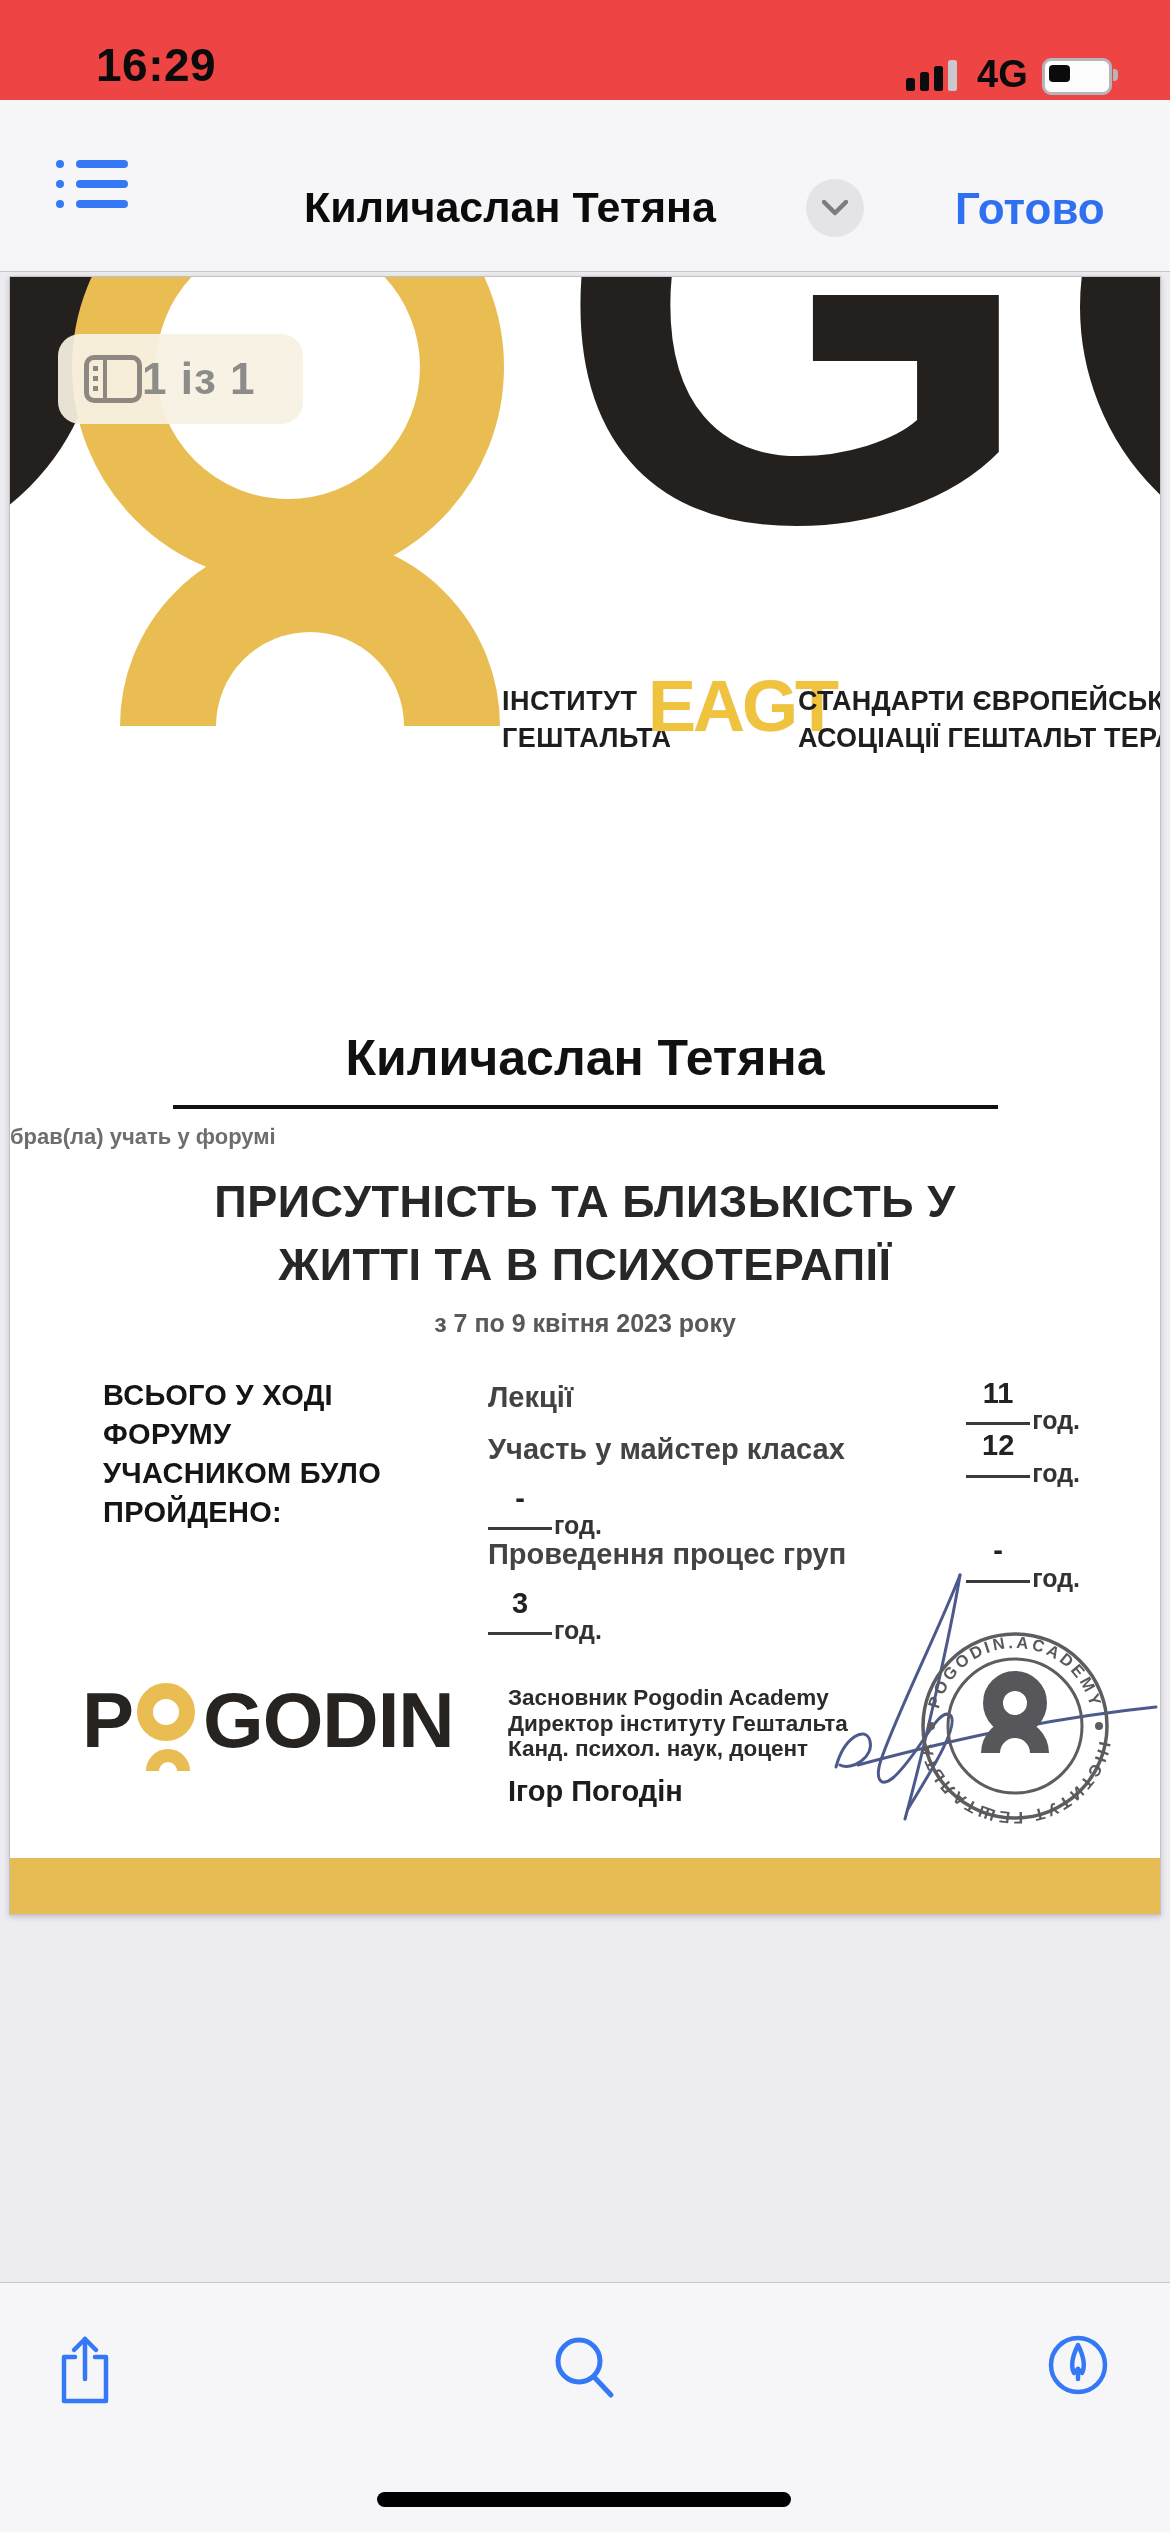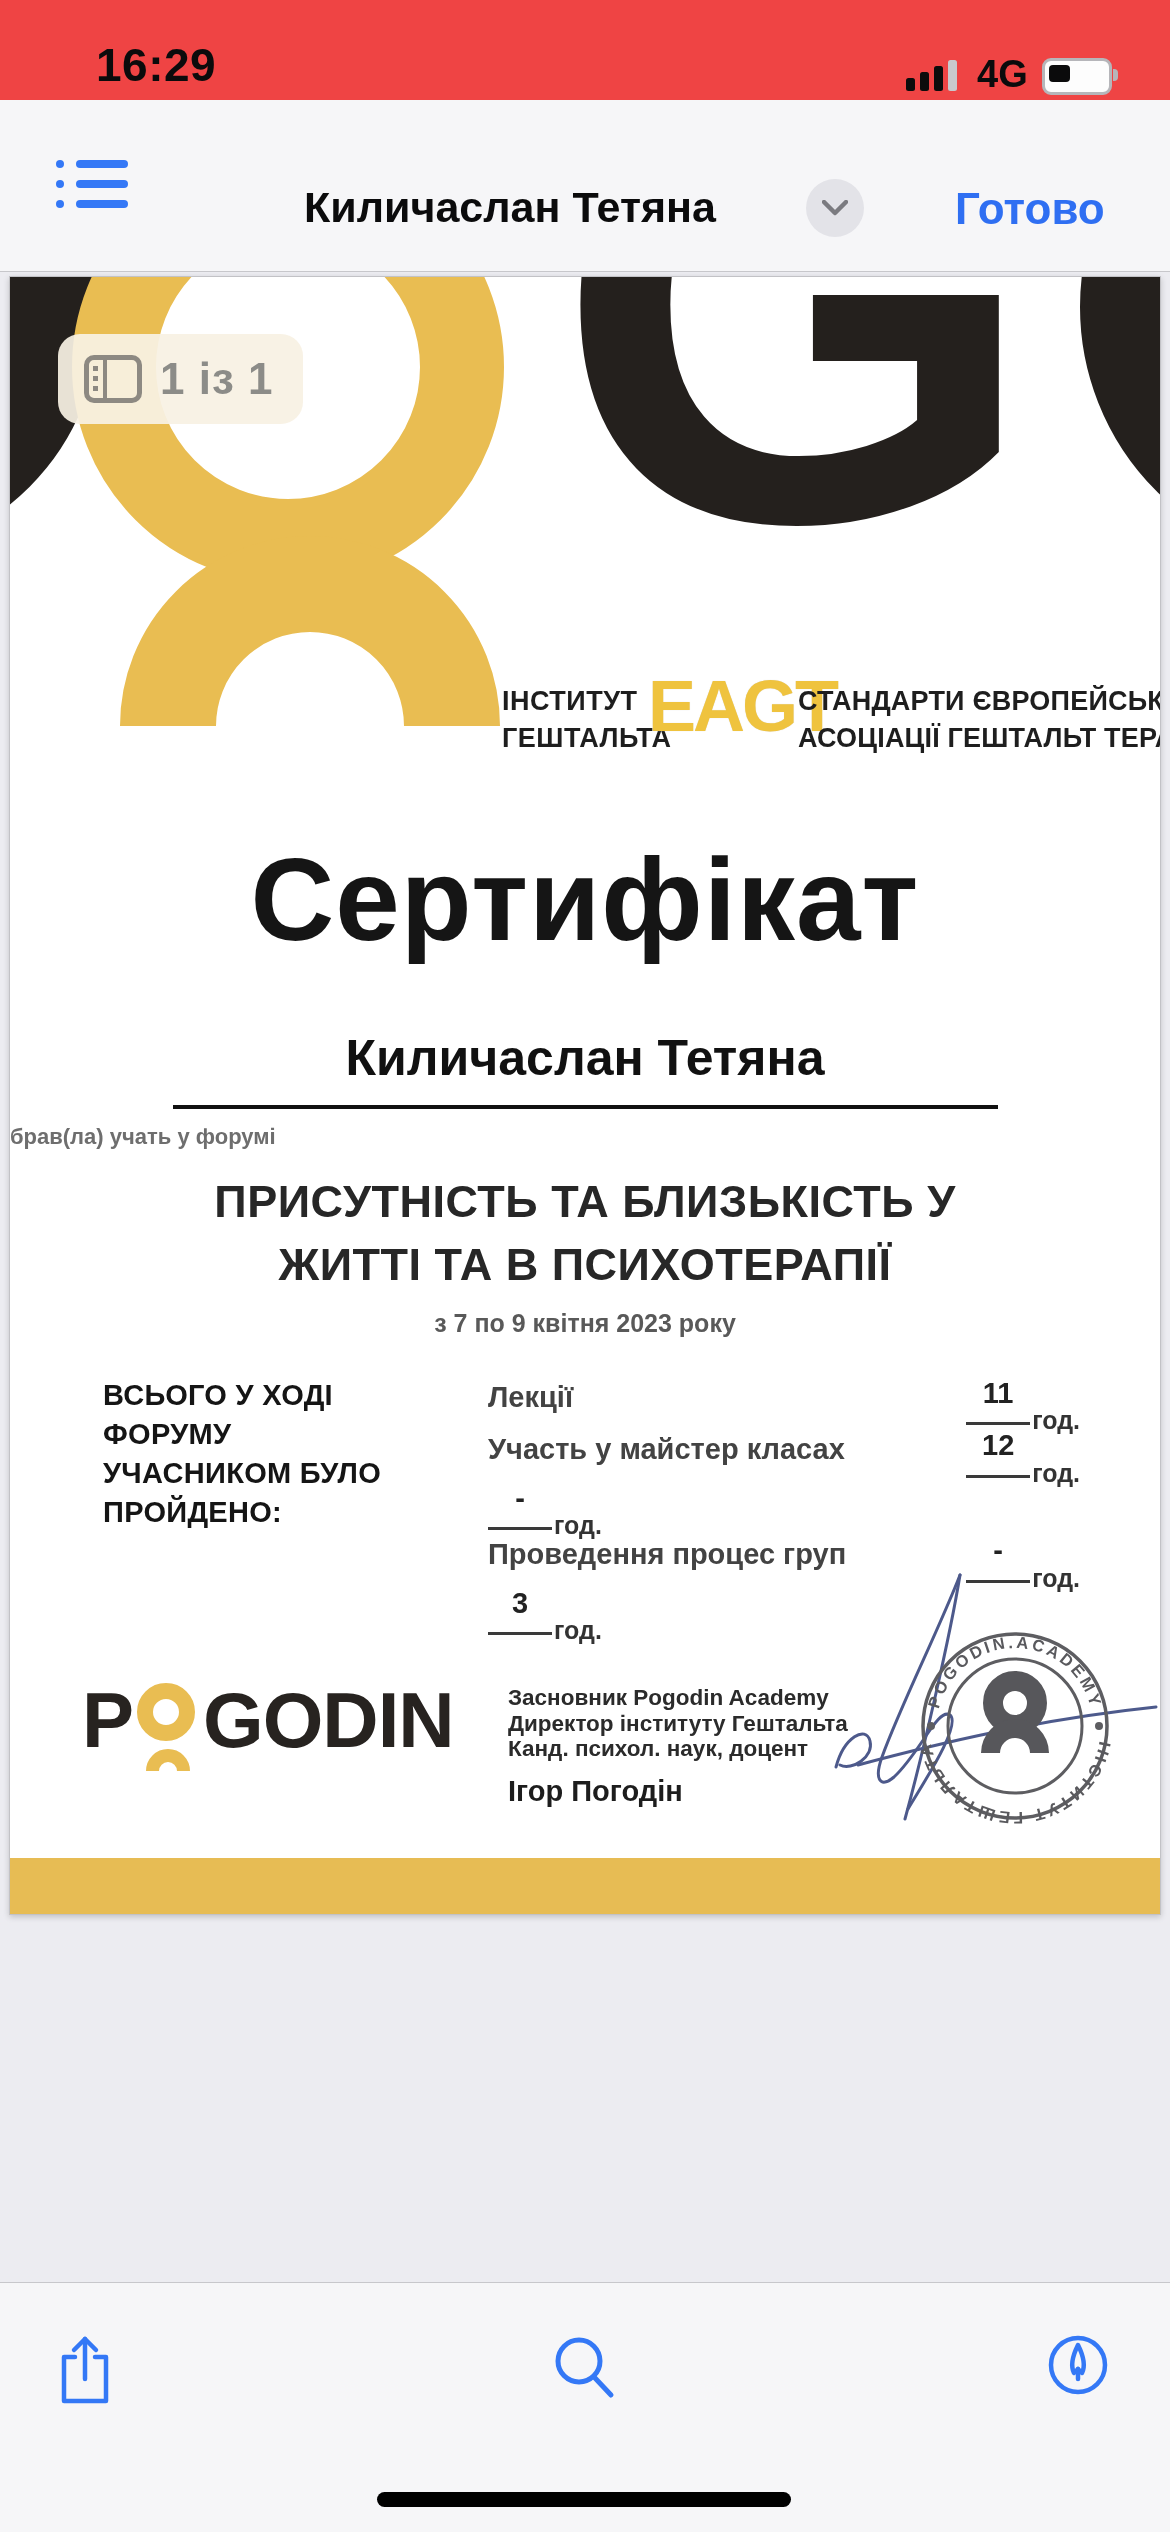--- a/index.html
+++ b/index.html
@@ -51,21 +51,21 @@
   .ring-black-left{left:-390px;top:-200px;width:480px;height:480px;border:100px solid #24201d;}
   .ring-yellow-o{left:62px;top:-126px;width:432px;height:432px;border:84px solid #e9bd52;}
   .deco-g{position:absolute;left:545px;top:-282px;font-size:620px;line-height:1;font-weight:700;color:#24201d;letter-spacing:0;}
   .ring-black-right{left:1070px;top:-230px;width:520px;height:520px;border:100px solid #24201d;}
   .arch-wrap{position:absolute;left:110px;top:259px;width:380px;height:190px;overflow:hidden;}
   .arch-wrap .ring{position:absolute;left:0;top:0;width:380px;height:380px;border:96px solid #e9bd52;border-radius:50%;box-sizing:border-box;}
 
   
   .page-badge{
     position:absolute;left:48px;top:57px;width:245px;height:90px;border-radius:22px;
-    background:rgba(247,241,227,.93);display:flex;align-items:center;gap:18px;padding-left:26px;box-sizing:border-box;
+    background:rgba(247,241,227,.93);display:flex;align-items:center;padding-left:26px;box-sizing:border-box;
     z-index:5;
   }
   .badge-icon{width:58px;height:48px;border:5px solid #8d8982;border-radius:10px;position:relative;box-sizing:border-box;}
   .badge-icon .div{position:absolute;left:14px;top:0;width:4px;height:100%;background:#8d8982;}
   .badge-icon .d{position:absolute;left:4px;width:5px;height:5px;background:#8d8982;}
   .badge-icon .d1{top:6px;}.badge-icon .d2{top:16px;}.badge-icon .d3{top:26px;}
   .badge-label{font-size:44px;font-weight:600;color:#8c8c88;letter-spacing:1px;}
 
   
   .partner-left{position:absolute;left:492px;top:406px;font-size:27px;font-weight:800;color:#1e1e1e;line-height:37px;letter-spacing:.5px;}
@@ -178,21 +178,20 @@
     <div class="partner-left">
       <div>ІНСТИТУТ</div>
       <div>ГЕШТАЛЬТА</div>
     </div>
     <div class="eagt">EAGT</div>
     <div class="partner-right">
       <div>СТАНДАРТИ ЄВРОПЕЙСЬКОЇ</div>
       <div>АСОЦІАЦІЇ ГЕШТАЛЬТ ТЕРАПІЇ</div>
     </div>
 
-    <div class="cert-title">Сертифікат</div>
     <div class="cert-name">Киличаслан Тетяна</div>
     <div class="name-rule"></div>
     <div class="cert-sub">брав(ла) учать у форумі</div>
     <div class="forum-title">
       <div>ПРИСУТНІСТЬ ТА БЛИЗЬКІСТЬ У</div>
       <div>ЖИТТІ ТА В ПСИХОТЕРАПІЇ</div>
     </div>
     <div class="cert-date">з 7 по 9 квітня 2023 року</div>
 
     <div class="hours-intro">ВСЬОГО У ХОДІ ФОРУМУ УЧАСНИКОМ БУЛО ПРОЙДЕНО:</div>

